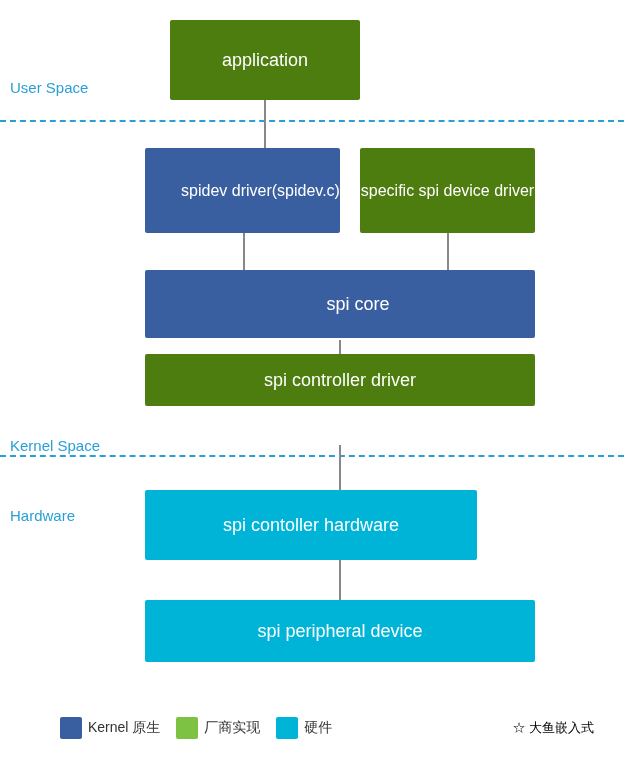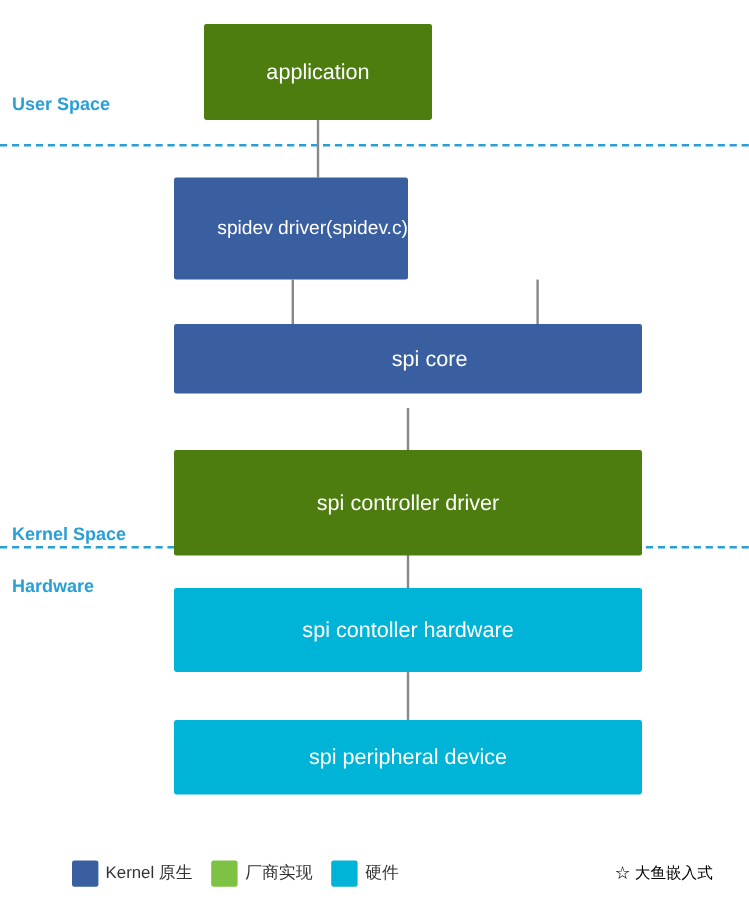--- a/index.html
+++ b/index.html
@@ -15,21 +15,21 @@
       width: 624px;
       height: 757px;
       position: relative;
       background: #fff;
     }
     .zone-label {
       position: absolute;
       left: 10px;
       font-size: 15px;
       color: #2a9fd6;
-      font-weight: bold;
+      font-weight: normal;
     }
     .dashed-line {
       position: absolute;
       left: 0;
       width: 100%;
       border-top: 2px dashed #2a9fd6;
     }
     
     .box {
       position: absolute;
@@ -88,21 +88,21 @@
   </style>
 </head>
 <body>
 
 <div class="diagram-container">
 
   <div class="zone-label" style="top: 79px;">User Space</div>
 
   <div class="zone-label" style="top: 437px;">Kernel Space</div>
 
-  <div class="zone-label" style="top: 480px;">Hardware</div>
+  <div class="zone-label" style="top: 507px;">Hardware</div>
 
   <div class="dashed-line" style="top: 120px;"></div>
 
   <div class="dashed-line" style="top: 455px;"></div>
 
   <div class="connector connector-v" style="left: 264px; top: 100px; height: 48px; background:#888;"></div>
 
   <div class="connector connector-v" style="left: 243px; top: 233px; height: 37px; background:#888;"></div>
 
   <div class="connector connector-v" style="left: 447px; top: 233px; height: 37px; background:#888;"></div>
@@ -114,30 +114,33 @@
   <div class="connector connector-v" style="left: 339px; top: 560px; height: 40px; background:#888;"></div>
 
   <div class="box box-green" style="left:170px; top:20px; width:190px; height:80px;">
     <span>application</span>
   </div>
 
   <div class="box box-blue" style="left:145px; top:148px; width:195px; height:85px; font-size:16px;">
     <span>spidev driver(spidev.c)</span>
   </div>
 
+  <div class="box box-green" style="left:360px; top:148px; width:175px; height:85px; font-size:16px;">
+    <span>specific spi device driver</span>
+  </div>
 
-  <div class="box box-blue" style="left:145px; top:270px; width:390px; height:58px;">
+  <div class="box box-blue" style="left:145px; top:270px; width:390px; height:68px;">
     <span>spi core</span>
   </div>
 
-  <div class="box box-green" style="left:145px; top:375px; width:390px; height:88px;">
+  <div class="box box-green" style="left:145px; top:354px; width:390px; height:52px;">
     <span>spi controller driver</span>
   </div>
 
-  <div class="box box-cyan" style="left:145px; top:490px; width:390px; height:70px;">
+  <div class="box box-cyan" style="left:145px; top:490px; width:332px; height:70px;">
     <span>spi contoller hardware</span>
   </div>
 
   <div class="box box-cyan" style="left:145px; top:600px; width:390px; height:62px;">
     <span>spi peripheral device</span>
   </div>
 
   <div class="legend">
     <div class="legend-item">
       <span class="legend-swatch" style="background:#3a5fa0;"></span>

